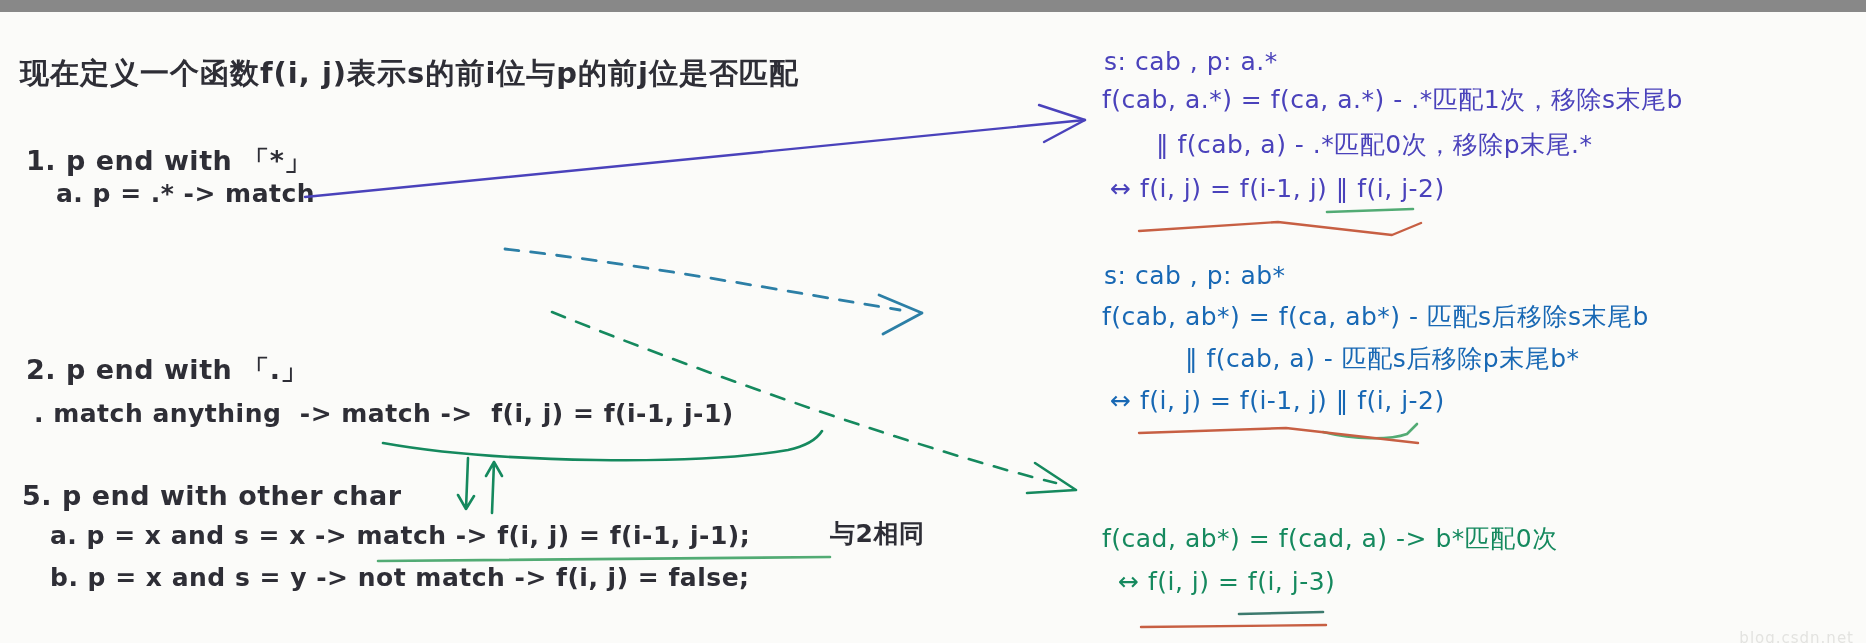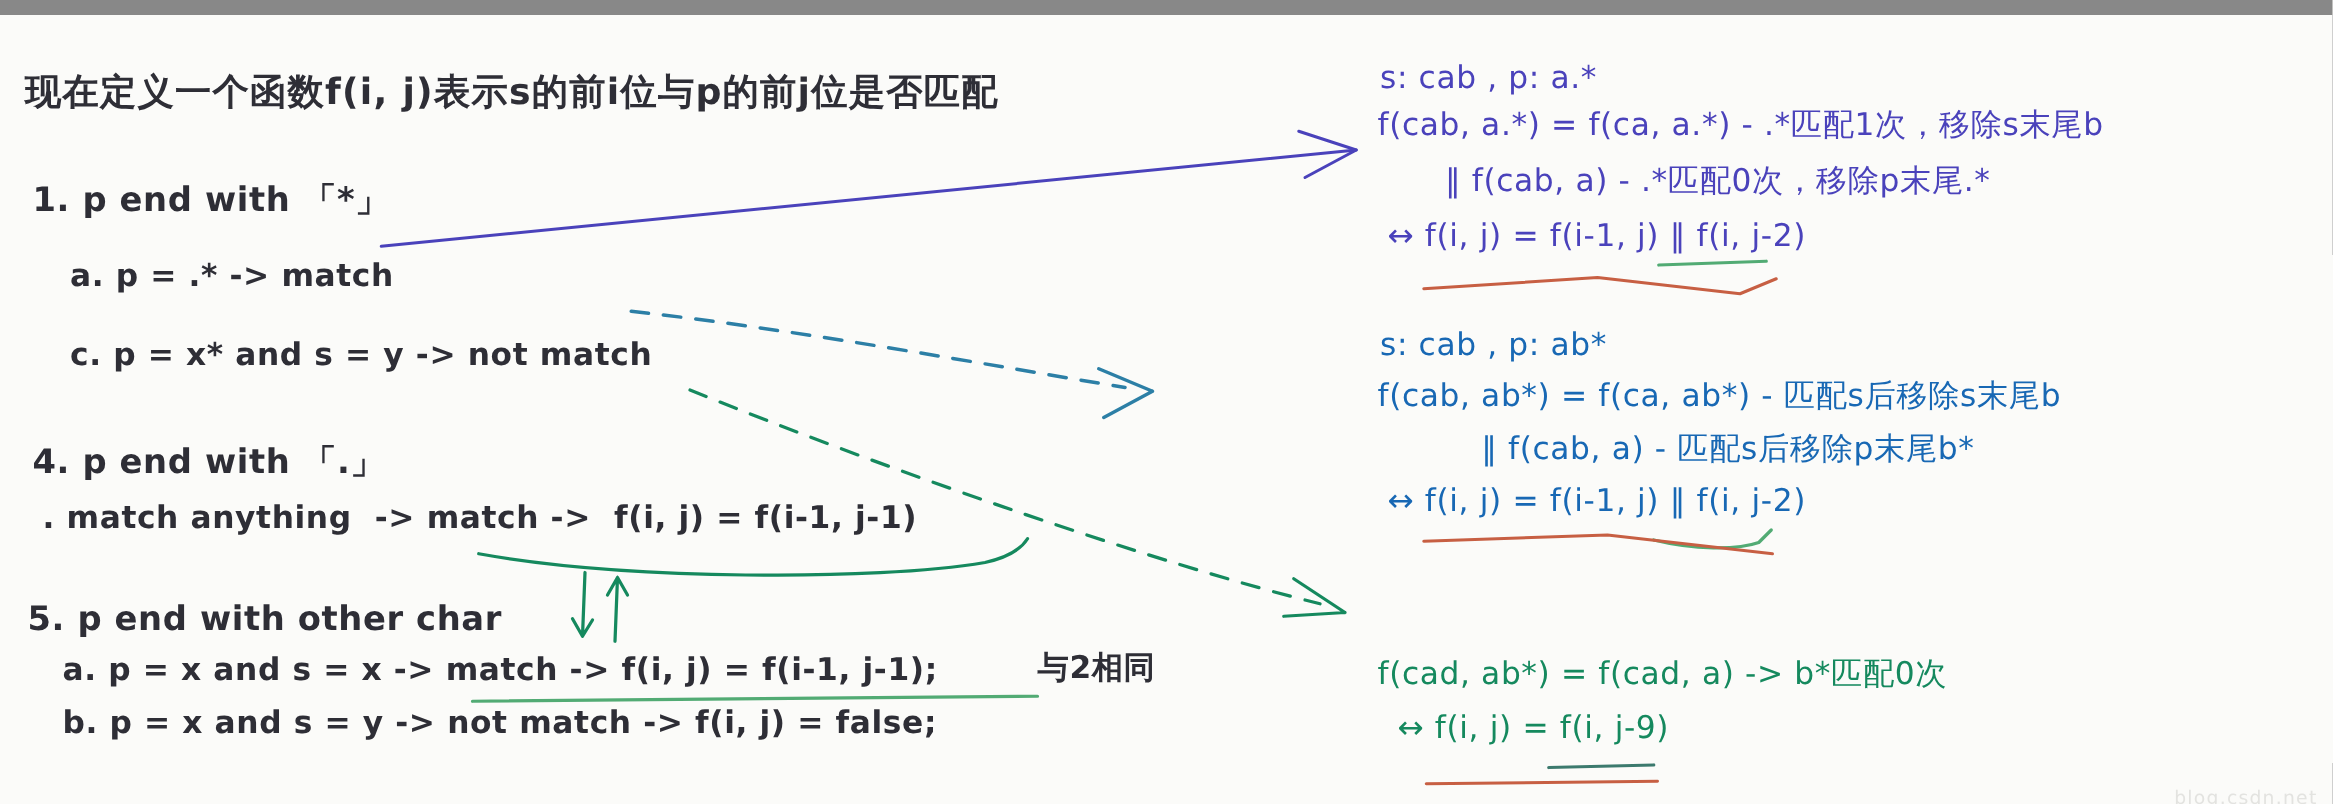--- a/index.html
+++ b/index.html
@@ -34,43 +34,42 @@
   .wm{position:absolute;right:12px;bottom:8px;font-size:15px;color:var(--watermark);letter-spacing:1px;}
 </style>
 </head>
 <body>
 
 <div id="canvas">
 
   <div class="txt ink title" style="left:20px;top:45px">现在定义一个函数f(i, j)表示s的前i位与p的前j位是否匹配</div>
 
   <div class="txt ink heading" style="left:26px;top:133px">1. p end with 「*」</div>
-  <div class="txt ink item" style="left:56px;top:195px">a. p = .* -&gt; match</div>
-  <div class="txt ink item" style="left:56px;top:258px">c. p = x* and s = y -&gt; not match</div>
+  <div class="txt ink item" style="left:56px;top:168px">a. p = .* -&gt; match</div>
 
-  <div class="txt ink heading" style="left:26px;top:342px">4. p end with 「.」</div>
+  <div class="txt ink heading" style="left:26px;top:342px">2. p end with 「.」</div>
   <div class="txt ink item" style="left:34px;top:388px">. match anything  -&gt; match -&gt;  f(i, j) = f(i-1, j-1)</div>
 
   <div class="txt ink heading" style="left:22px;top:468px">5. p end with other char</div>
   <div class="txt ink item" style="left:50px;top:510px">a. p = x and s = x -&gt; match -&gt; f(i, j) = f(i-1, j-1);</div>
   <div class="txt ink item" style="left:830px;top:508px">与2相同</div>
   <div class="txt ink item" style="left:50px;top:552px">b. p = x and s = y -&gt; not match -&gt; f(i, j) = false;</div>
 
   <div class="txt c1 rline" style="left:1104px;top:36px">s: cab , p: a.*</div>
   <div class="txt c1 rline" style="left:1102px;top:74px">f(cab, a.*) = f(ca, a.*) - .*匹配1次，移除s末尾b</div>
   <div class="txt c1 rline" style="left:1156px;top:119px">‖ f(cab, a) - .*匹配0次，移除p末尾.*</div>
   <div class="txt c1 rline" style="left:1110px;top:163px">↔ f(i, j) = f(i-1, j) ‖ f(i, j-2)</div>
 
   <div class="txt c2 rline" style="left:1104px;top:250px">s: cab , p: ab*</div>
   <div class="txt c2 rline" style="left:1185px;top:333px">‖ f(cab, a) - 匹配s后移除p末尾b*</div>
   <div class="txt c2 rline" style="left:1102px;top:291px">f(cab, ab*) = f(ca, ab*) - 匹配s后移除s末尾b</div>
   <div class="txt c2 rline" style="left:1110px;top:375px">↔ f(i, j) = f(i-1, j) ‖ f(i, j-2)</div>
 
   <div class="txt c3 rline" style="left:1102px;top:513px">f(cad, ab*) = f(cad, a) -&gt; b*匹配0次</div>
-  <div class="txt c3 rline" style="left:1118px;top:556px">↔ f(i, j) = f(i, j-9)</div>
+  <div class="txt c3 rline" style="left:1118px;top:556px">↔ f(i, j) = f(i, j-3)</div>
 
   <svg id="arrows" width="1866" height="643" viewBox="0 0 1866 643">
 
     <g>
       <path class="s-purple" d="M305,185 L1085,108"></path>
       <path class="s-purple" d="M1085,108 L1039,93 M1085,108 L1044,130"></path>
     </g>
 
     <g>
       <path class="s-teal dashed" d="M505,237 C640,252 790,280 900,298"></path>

